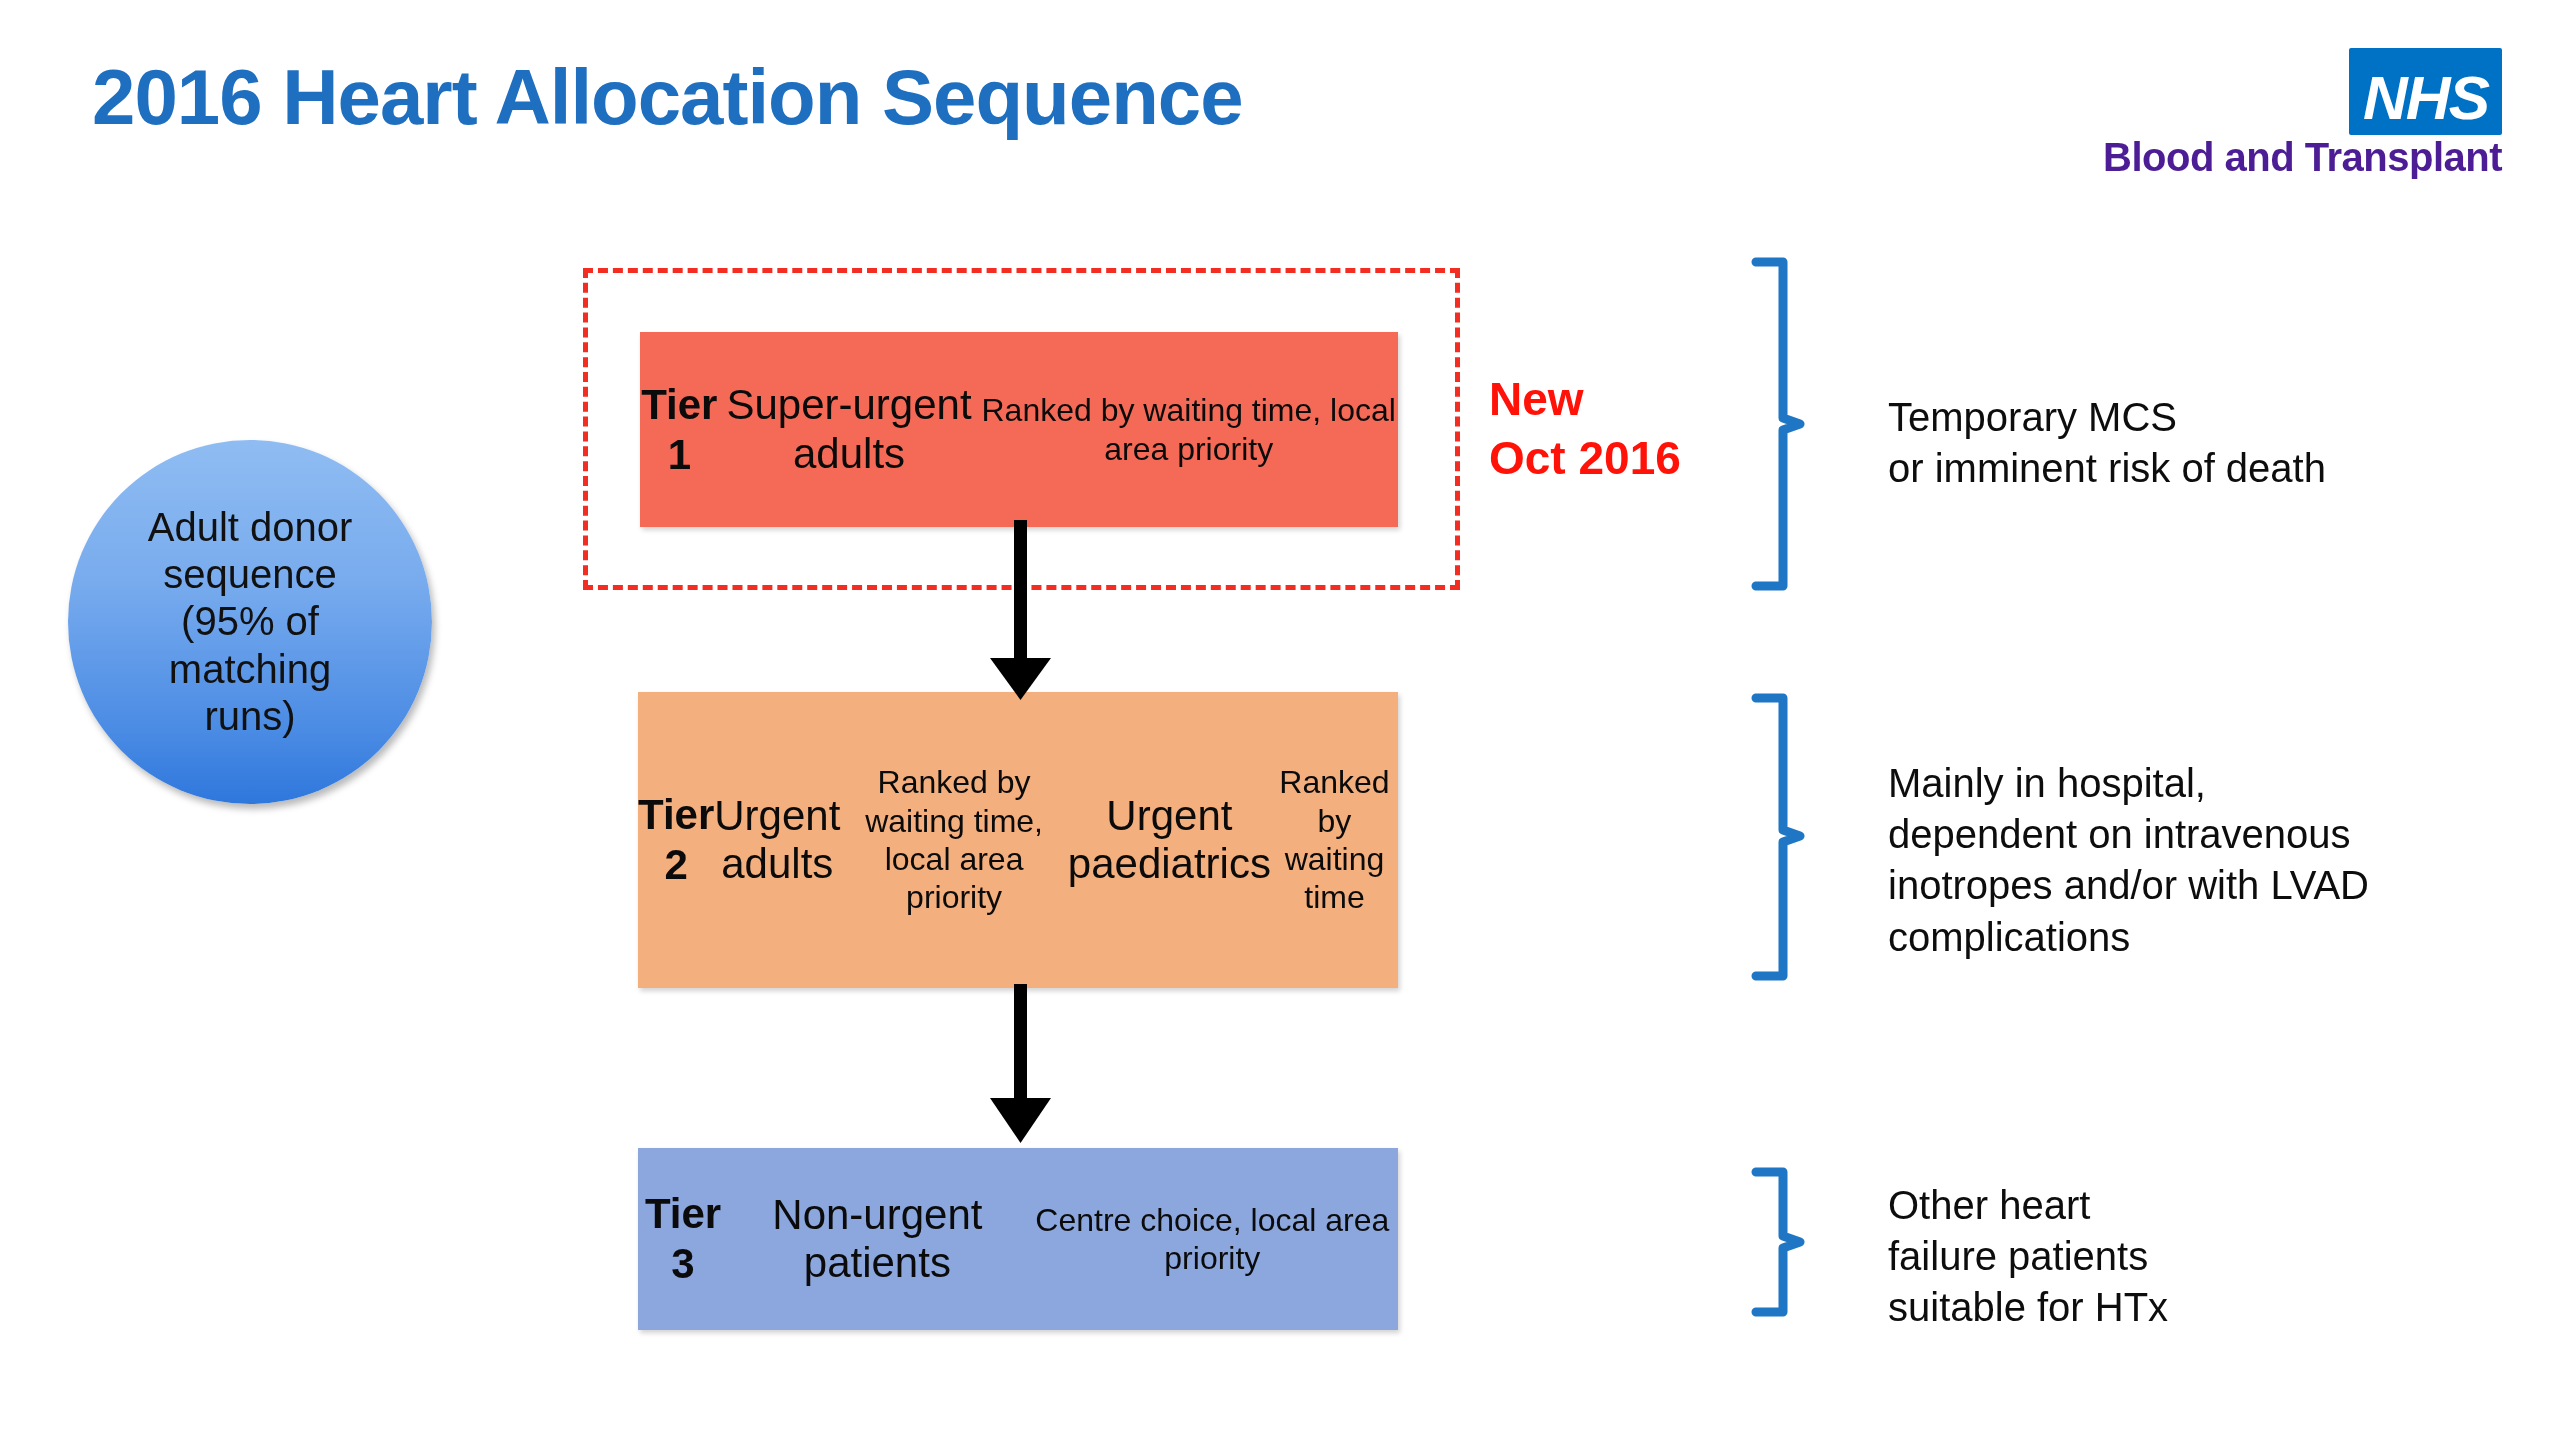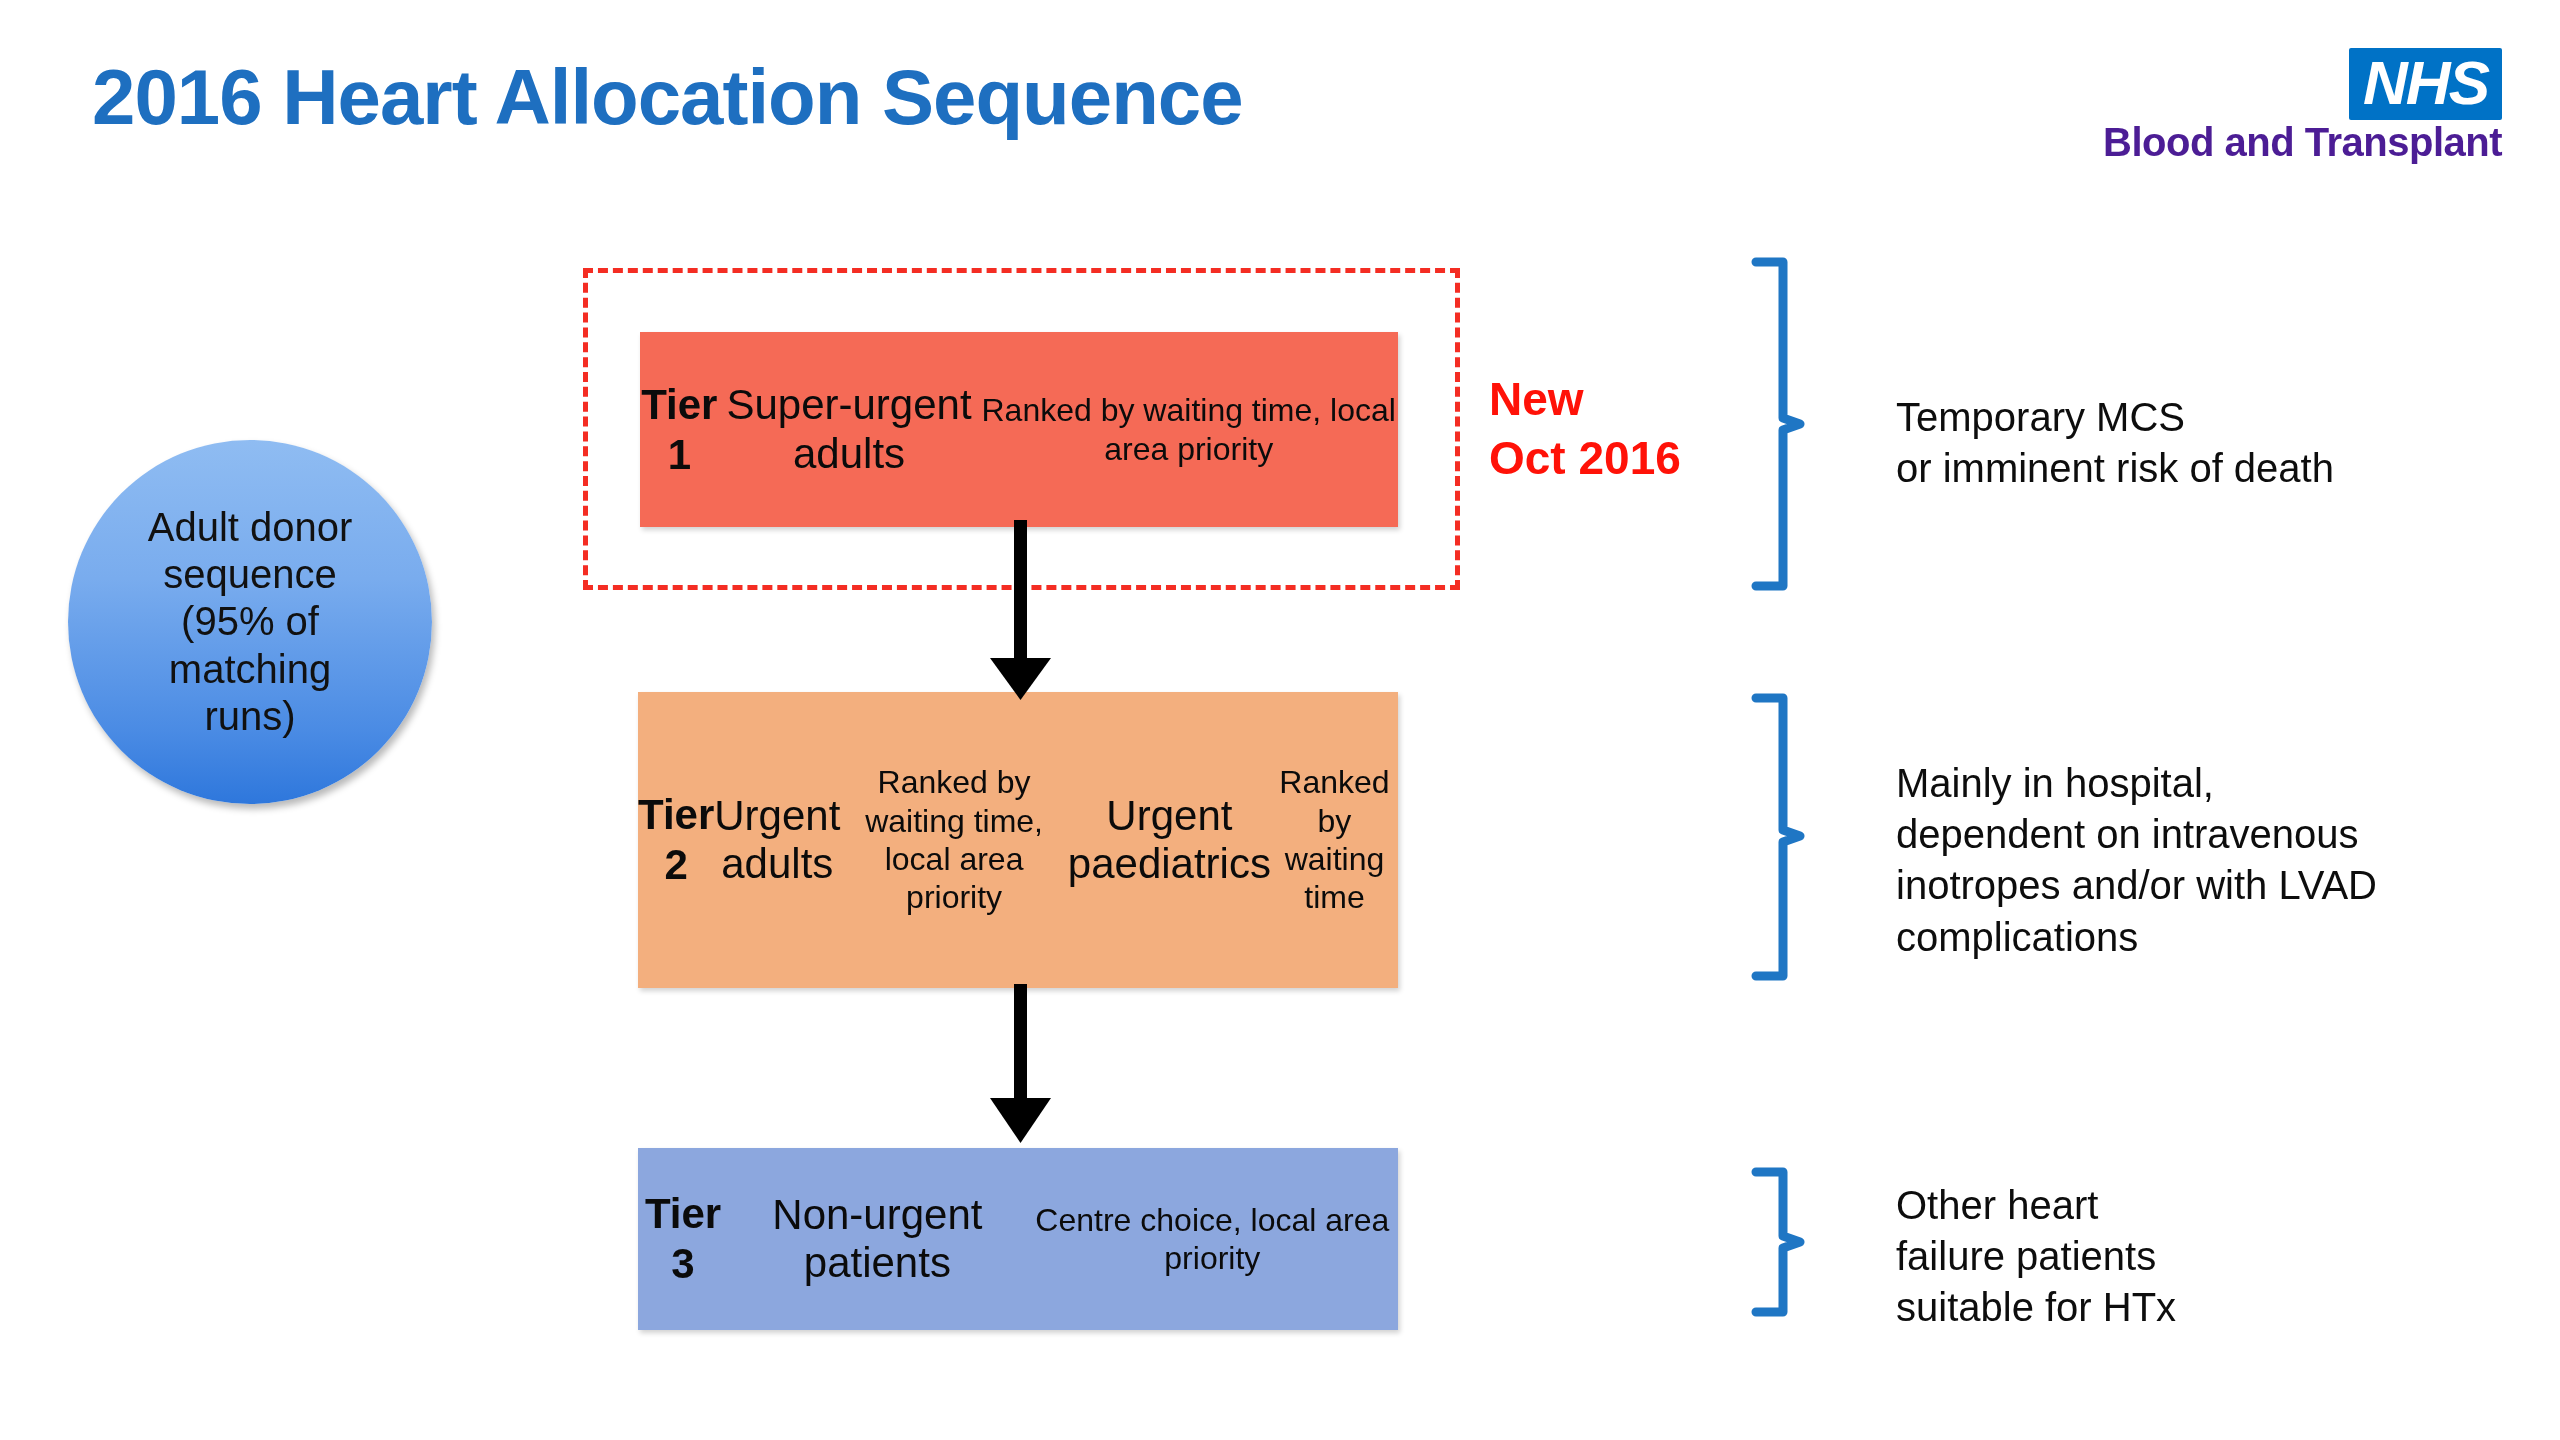--- a/index.html
+++ b/index.html
@@ -47,20 +47,21 @@
     border-radius: 2px;
   }
   .nhs-badge-text {
     color: #ffffff;
     font-size: 62px;
     font-weight: bold;
     font-style: italic;
     letter-spacing: -2px;
     line-height: 1;
     display: block;
+    margin-top: 15px;
   }
   .nhs-sub {
     display: block;
     color: #4c1d95;
     font-size: 40px;
     font-weight: bold;
     letter-spacing: -0.5px;
     line-height: 1.1;
   }
 
@@ -165,21 +166,20 @@
     font-weight: bold;
     line-height: 1.28;
     white-space: nowrap;
   }
   .annotation {
     position: absolute;
     color: #0d0d0d;
     font-size: 40px;
     line-height: 1.28;
     white-space: nowrap;
-    margin-left: 8px;
   }
   #ann1 { left: 1888px; top: 392px; }
   #ann2 { left: 1888px; top: 758px; }
   #ann3 { left: 1888px; top: 1180px; }
 </style>
 </head>
 <body>
 
 <div id="slide">
 

